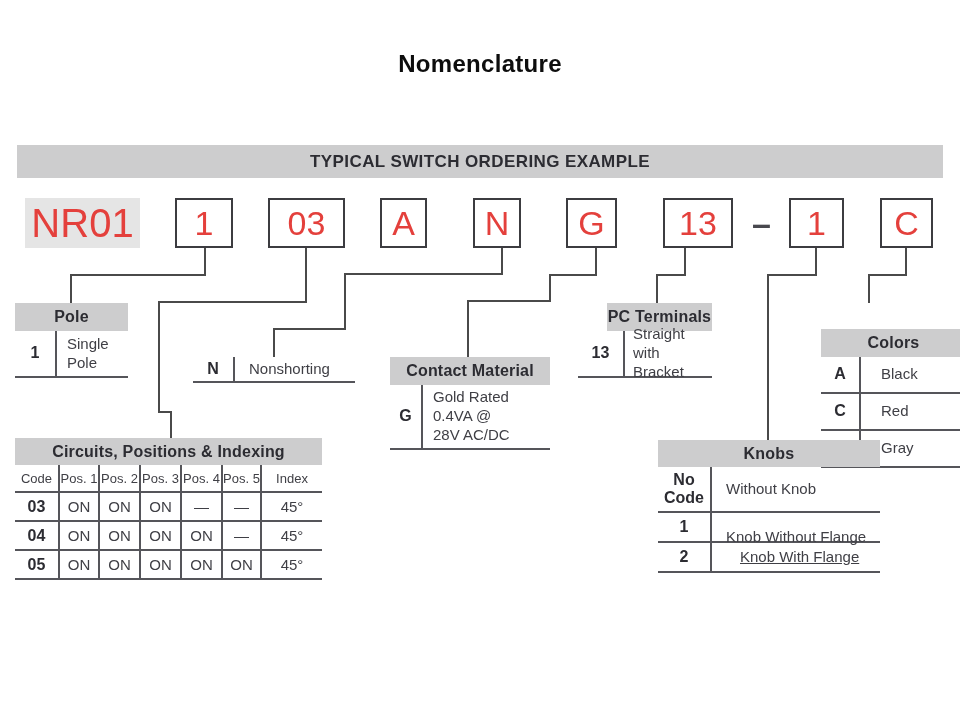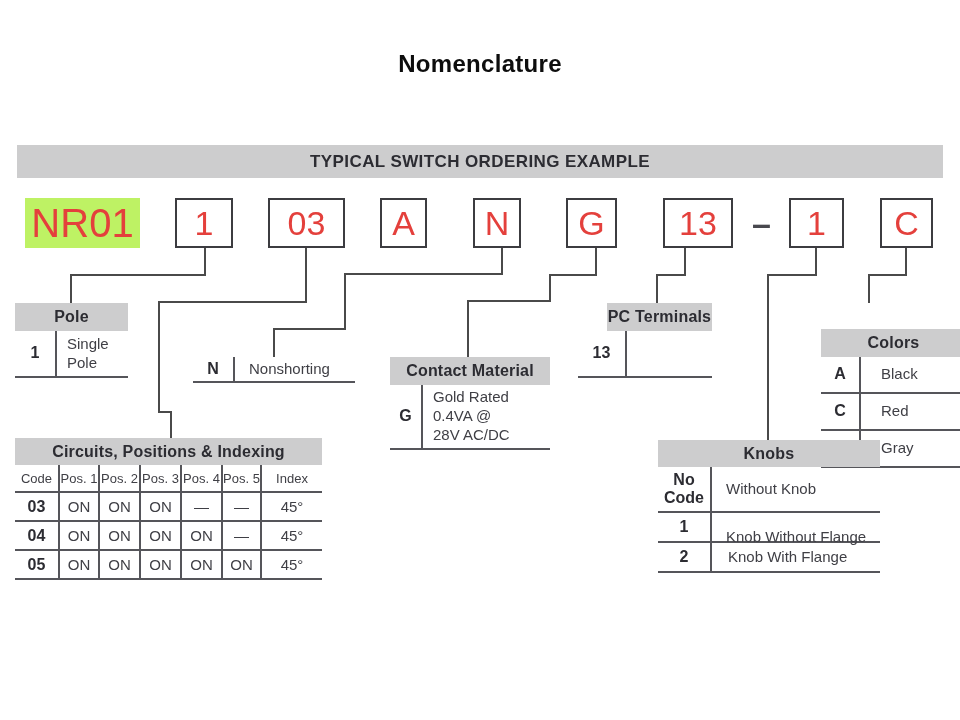--- a/index.html
+++ b/index.html
@@ -11,21 +11,21 @@
     position:absolute;left:0;top:50px;width:100%;text-align:center;
     font-size:24px;font-weight:bold;color:#0d0d0d;letter-spacing:0.3px;
   }
   .banner{
     position:absolute;left:17px;top:145px;width:926px;height:33px;
     background:#cdcdce;display:flex;align-items:center;justify-content:center;
     font-size:17px;font-weight:bold;color:#2c2c32;letter-spacing:0.4px;
   }
   .code-prefix{
     position:absolute;left:25px;top:198px;width:115px;height:50px;
-    background:#bef264;display:flex;align-items:center;justify-content:center;
+    background:#e5e5e5;display:flex;align-items:center;justify-content:center;
     color:#e4403c;font-size:40px;
   }
   .code-box{
     position:absolute;top:198px;height:50px;box-sizing:border-box;
     border:2px solid #3c3c40;background:#fff;
     display:flex;align-items:center;justify-content:center;
     color:#e4403c;font-size:34px;
   }
   .code-dash{
     position:absolute;top:198px;height:50px;display:flex;align-items:center;
@@ -117,20 +117,22 @@
       <div class="desc-cell" style="padding-left:10px;">Gold Rated
 0.4VA @
 28V AC/DC</div>
     </div>
   </div>
 
   <div class="tbl" style="left:578px;top:303px;width:134px;">
     <div class="tbl-header" style="height:28px;margin-left:29px;">PC Terminals</div>
     <div class="tbl-row" style="height:47px;">
       <div class="code-cell" style="width:49px;">13</div>
+      <div class="desc-cell" style="padding-left:8px;">Straight with
+Bracket</div>
     </div>
   </div>
 
   <div class="tbl" style="left:821px;top:303px;width:145px;margin-top:26px;">
     <div class="tbl-header" style="height:28px;">Colors</div>
     <div class="tbl-row" style="height:37px;">
       <div class="code-cell" style="width:40px;">A</div>
       <div class="desc-cell" style="padding-left:20px;">Black</div>
     </div>
     <div class="tbl-row" style="height:37px;">
@@ -189,17 +191,17 @@
       <div class="code-cell" style="width:54px;">No
 Code</div>
       <div class="desc-cell" style="padding-left:14px;">Without Knob</div>
     </div>
     <div class="tbl-row" style="height:30px;">
       <div class="code-cell" style="width:54px;">1</div>
       <div class="desc-cell" style="padding-left:14px;margin-top:21px;">Knob Without Flange</div>
     </div>
     <div class="tbl-row" style="height:30px;">
       <div class="code-cell" style="width:54px;">2</div>
-      <div class="desc-cell" style="padding-left:16px;">Knob With Flange</div>
+      <div class="desc-cell" style="padding-left:28px;text-decoration:underline;">Knob With Flange</div>
     </div>
   </div>
 
 </div>
 
 </body></html>

